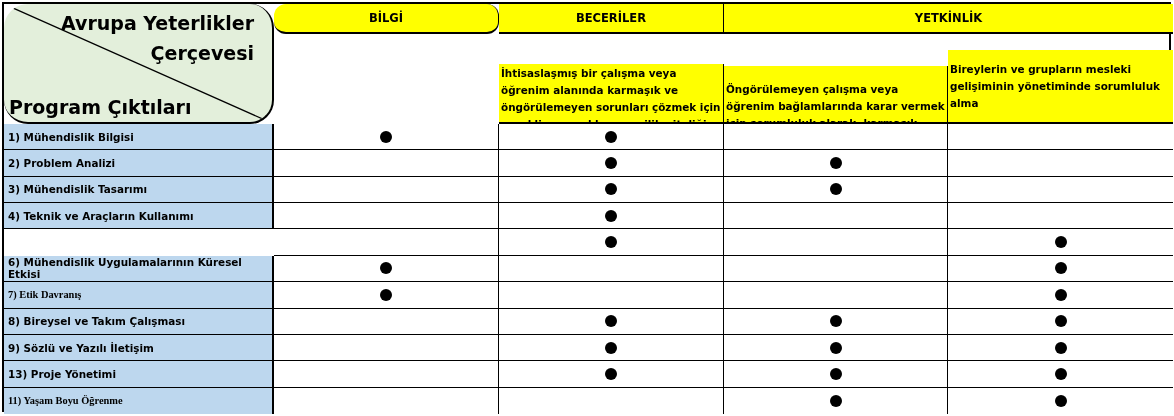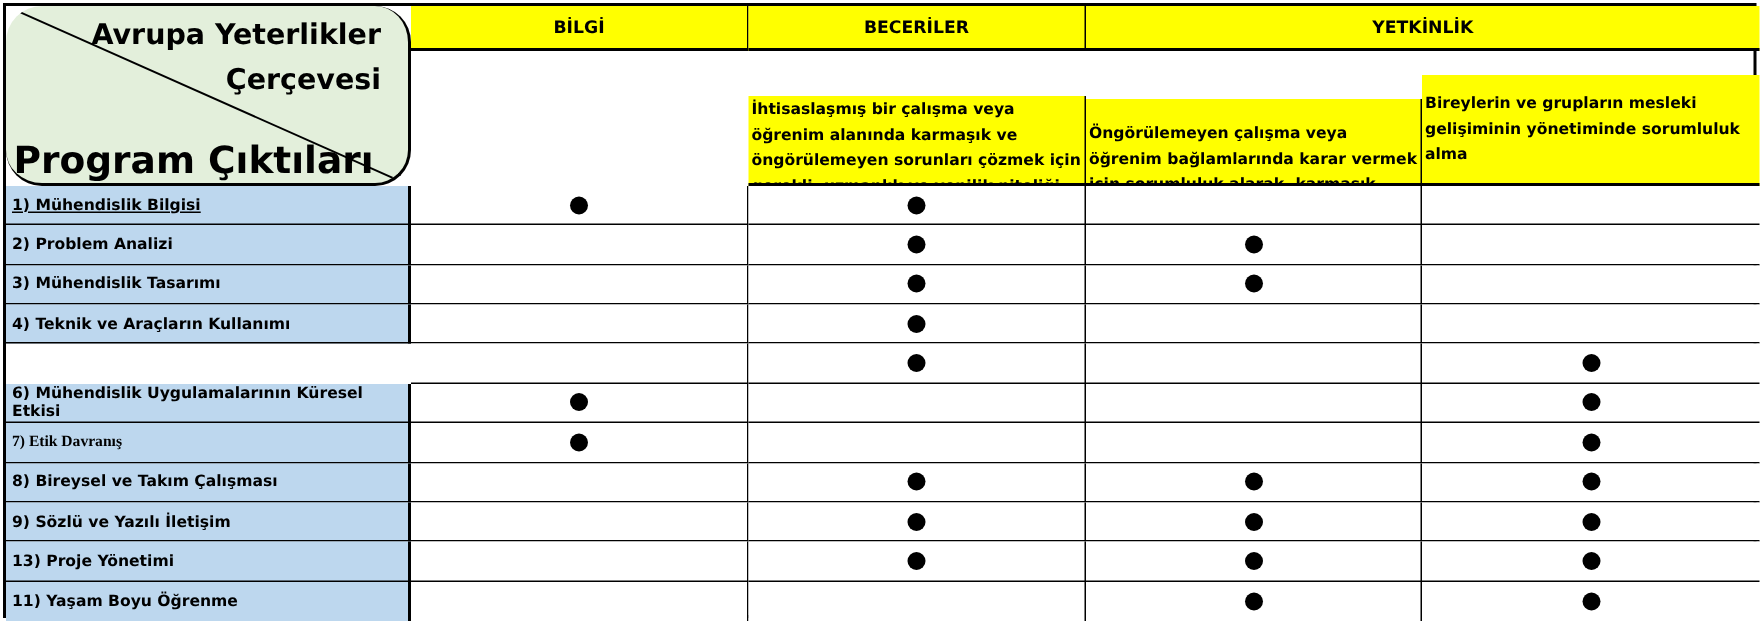--- a/index.html
+++ b/index.html
@@ -30,30 +30,30 @@
     position: relative;
     border-radius: 24px;
   }
   .corner svg { position: absolute; left: 0; top: 0; }
   .corner .top-label {
     position: absolute; right: 18px; top: 4px;
     font-size: 19px; font-weight: bold; text-align: right; line-height: 30px;
   }
   .corner .bottom-label {
     position: absolute; left: 5px; bottom: 2px;
-    font-size: 25px; font-weight: bold; line-height: 26px; text-align: center;
+    font-size: 19px; font-weight: bold; line-height: 26px; text-align: center;
   }
   .hdr {
     background: #ffff00;
     font-weight: bold;
     font-size: 11.5px;
     display: flex; align-items: center; justify-content: center;
     border-bottom: 2px solid #000;
   }
-  .hdr.bilgi { grid-column: 2; grid-row: 1; border-right: 1px solid #000; }
+  .hdr.bilgi { grid-column: 2; grid-row: 1; border-right: 1px solid #000; border-radius: 12px; }
   .hdr.beceriler { grid-column: 3; grid-row: 1; border-right: 1px solid #000; }
   .hdr.yetkinlik { grid-column: 4 / span 2; grid-row: 1; border-right: none; }
   .desc {
     background: #ffff00;
     font-weight: bold;
     font-size: 10.4px;
     line-height: 17px;
     padding: 0 2px;
     display: flex; align-items: center;
     border-bottom: 2px solid #000;
@@ -72,21 +72,21 @@
     border-bottom: 1px solid #000;
   }
   .mark {
     background: #fff;
     display: flex; align-items: center; justify-content: center;
     border-bottom: 1px solid #000;
   }
   .mark.col-bilgi, .mark.col-beceriler { border-right: 1px solid #000; }
   .mark.col-yet1 { border-right: 1px solid #000; }
   .mark.col-yet2 { border-right: none; }
-  .mark.last, .rowlabel.last { border-bottom: none; }
+  .mark.last, .rowlabel.last { border-bottom: none; font-family: Liberation Serif, serif; }
   .dot {
     width: 12px; height: 12px; border-radius: 50%; background: #000;
   }
 </style>
 </head>
 <body>
 
 <div class="grid" id="grid">
   <div class="cell corner">
     <svg width="270" height="120">
@@ -99,21 +99,21 @@
     <div class="bottom-label">Program Çıktıları</div>
   </div>
 
   <div class="cell hdr bilgi">BİLGİ</div>
   <div class="cell hdr beceriler">BECERİLER</div>
   <div class="cell hdr yetkinlik">YETKİNLİK</div>
 
   <div class="cell desc c2" style="grid-column:3;grid-row:2;align-items:flex-start;padding-top:1px;margin-top:30px;">İhtisaslaşmış bir çalışma veya öğrenim alanında karmaşık ve öngörülemeyen sorunları çözmek için gerekli, uzmanlık ve yenilik niteliği gösteren ileri düzeyde beceriler</div>
   <div class="cell desc c3" style="grid-column:4;grid-row:2;align-items:flex-start;padding-top:15px;margin-top:32px;">Öngörülemeyen çalışma veya öğrenim bağlamlarında karar vermek için sorumluluk alarak, karmaşık teknik veya mesleki etkinlikleri veya projeleri yönetme</div>
   <div class="cell desc c4" style="grid-column:5;grid-row:2;">Bireylerin ve grupların mesleki gelişiminin yönetiminde sorumluluk alma</div>
-<div class="cell rowlabel" style="grid-area: 3 / 1; text-decoration: underline;">1) Mühendislik Bilgisi</div>
+<div class="cell rowlabel" style="grid-area: 3 / 1;">1) Mühendislik Bilgisi</div>
     <div class="cell mark col-bilgi" style="grid-area: 3 / 2;">
       <span class="dot"></span>
     </div>
     <div class="cell mark col-beceriler" style="grid-area: 3 / 3;">
       <span class="dot"></span>
     </div>
     <div class="cell mark col-yet1" style="grid-area: 3 / 4;"></div>
     <div class="cell mark col-yet2" style="grid-area: 3 / 5;"></div>
     <div class="cell rowlabel" style="grid-area: 4 / 1;">2) Problem Analizi</div>
     <div class="cell mark col-bilgi" style="grid-area: 4 / 2;"></div>

